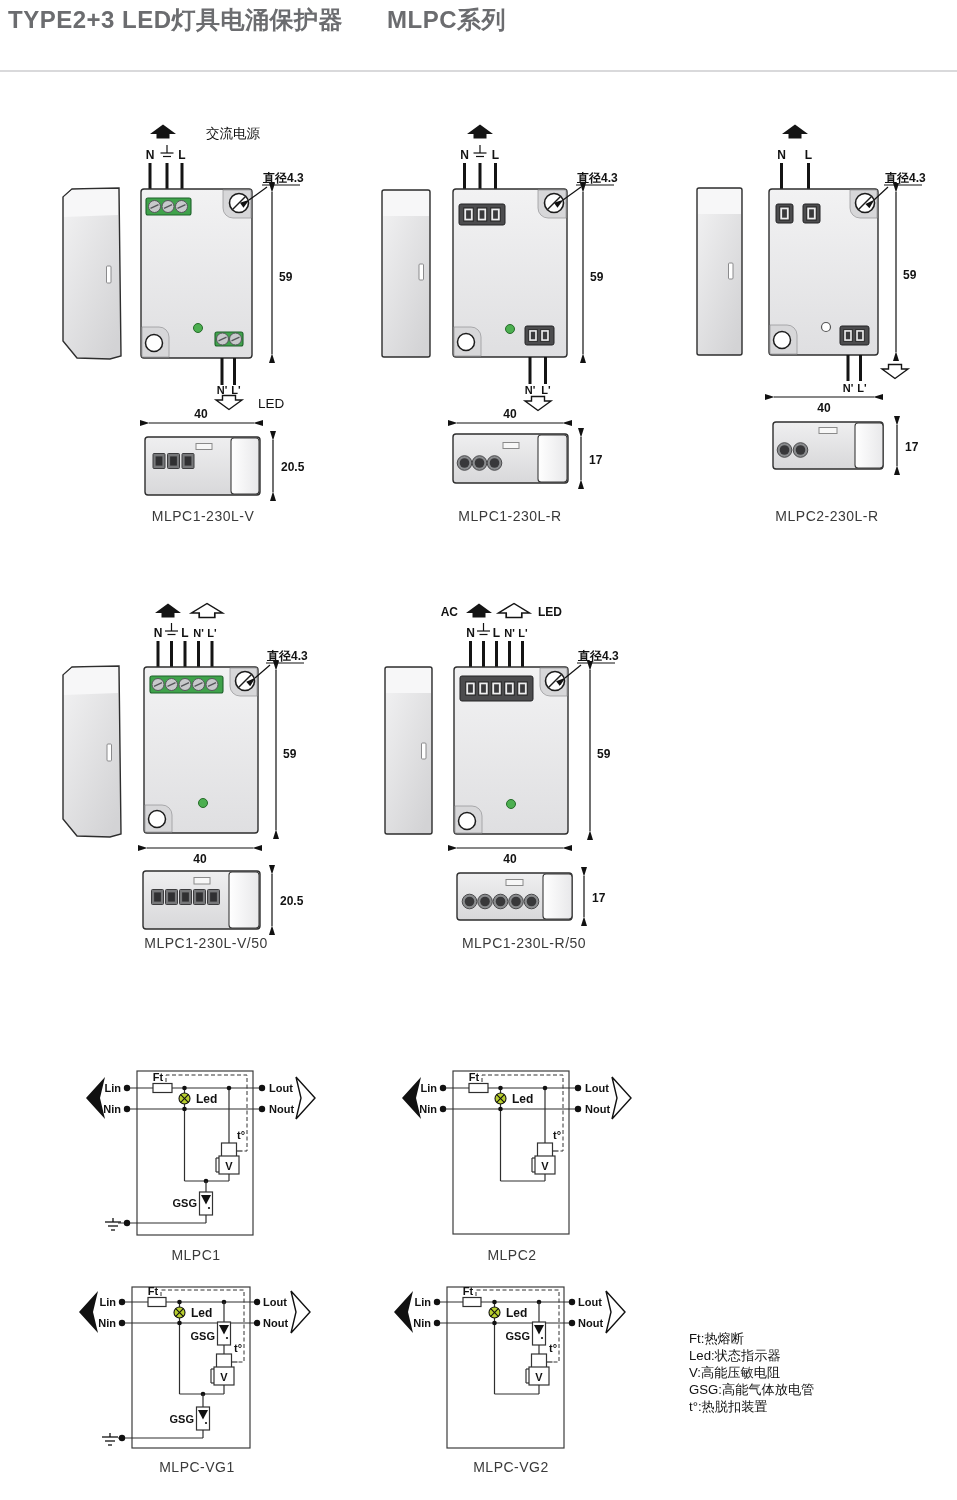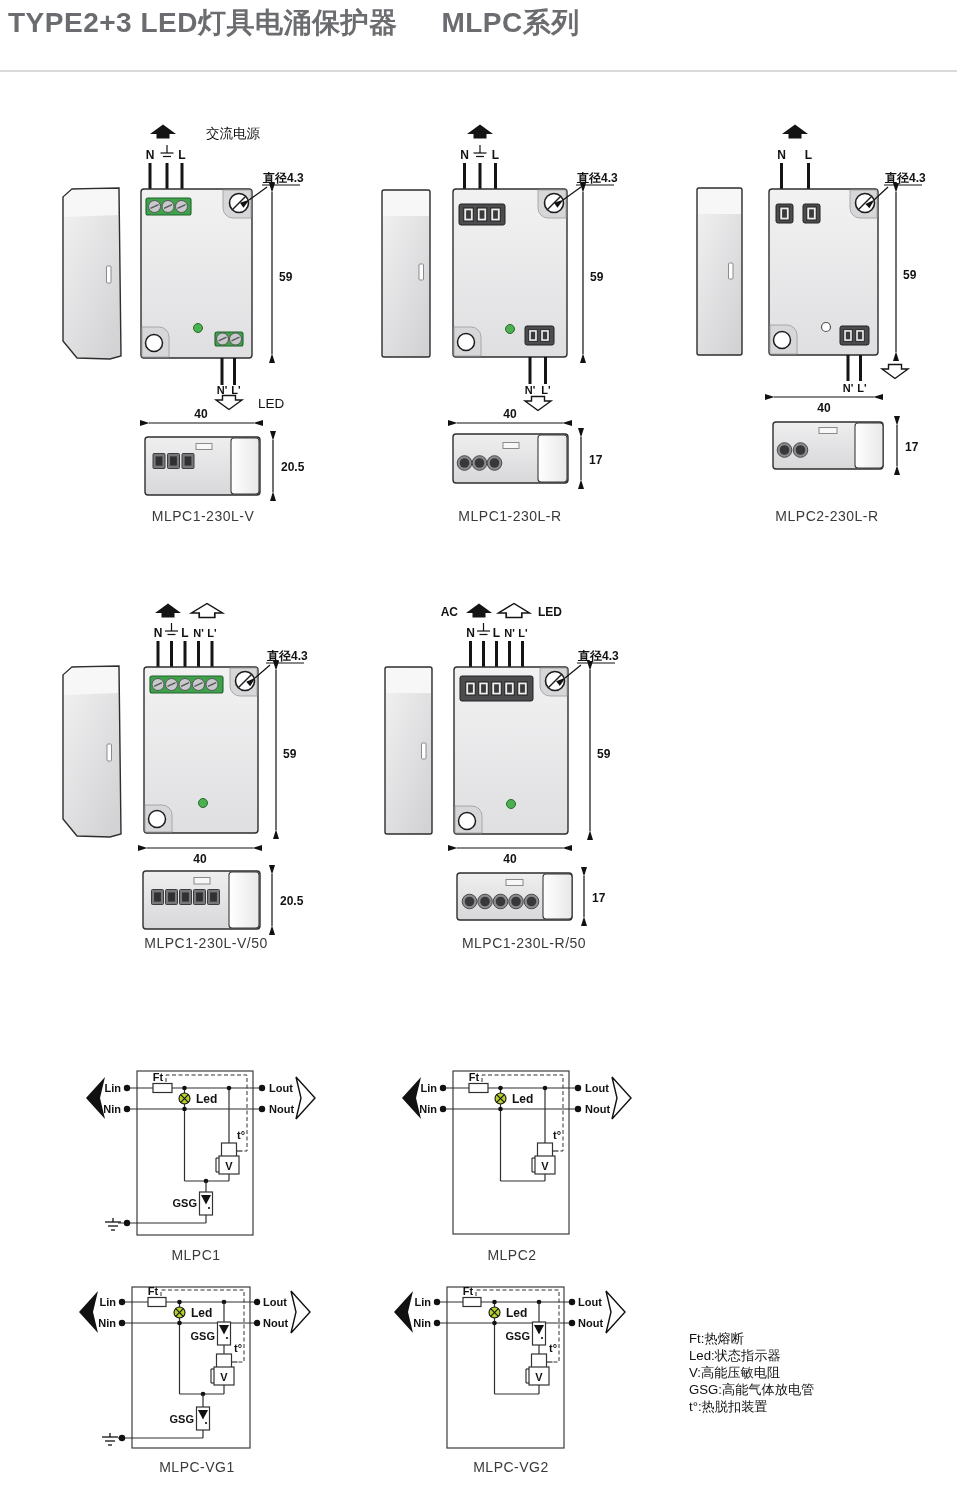--- a/index.html
+++ b/index.html
@@ -1,18 +1,18 @@
 <!DOCTYPE html>
 <html><head>
 <meta charset="utf-8">
 <style>
   html,body{margin:0;padding:0;background:#ffffff;}
   .stage{position:relative;width:957px;height:1500px;background:#fff;overflow:hidden;
          font-family:"Liberation Sans",sans-serif;}
-  .page-title{position:absolute;left:8px;top:4px;margin:0;font-size:28px;font-weight:700;
+  .page-title{position:absolute;left:8px;top:4px;margin:0;font-size:24px;font-weight:700;
               color:#6b6c6f;letter-spacing:.5px;white-space:nowrap;}
   .page-title .series{margin-left:44px;}
   .divider{position:absolute;left:0;top:70px;width:957px;height:2px;background:#d9d9db;}
   svg{position:absolute;left:0;top:0;}
   svg text{font-family:"Liberation Sans",sans-serif;fill:#121212;}
   .t-cn{font-size:13.5px;}
   .t-term{font-size:12px;font-weight:700;}
   .t-dim{font-size:12px;font-weight:700;}
   .t-dia{font-size:12px;font-weight:700;}
   .t-name{font-size:14px;fill:#3a3a3a;letter-spacing:.5px;}

